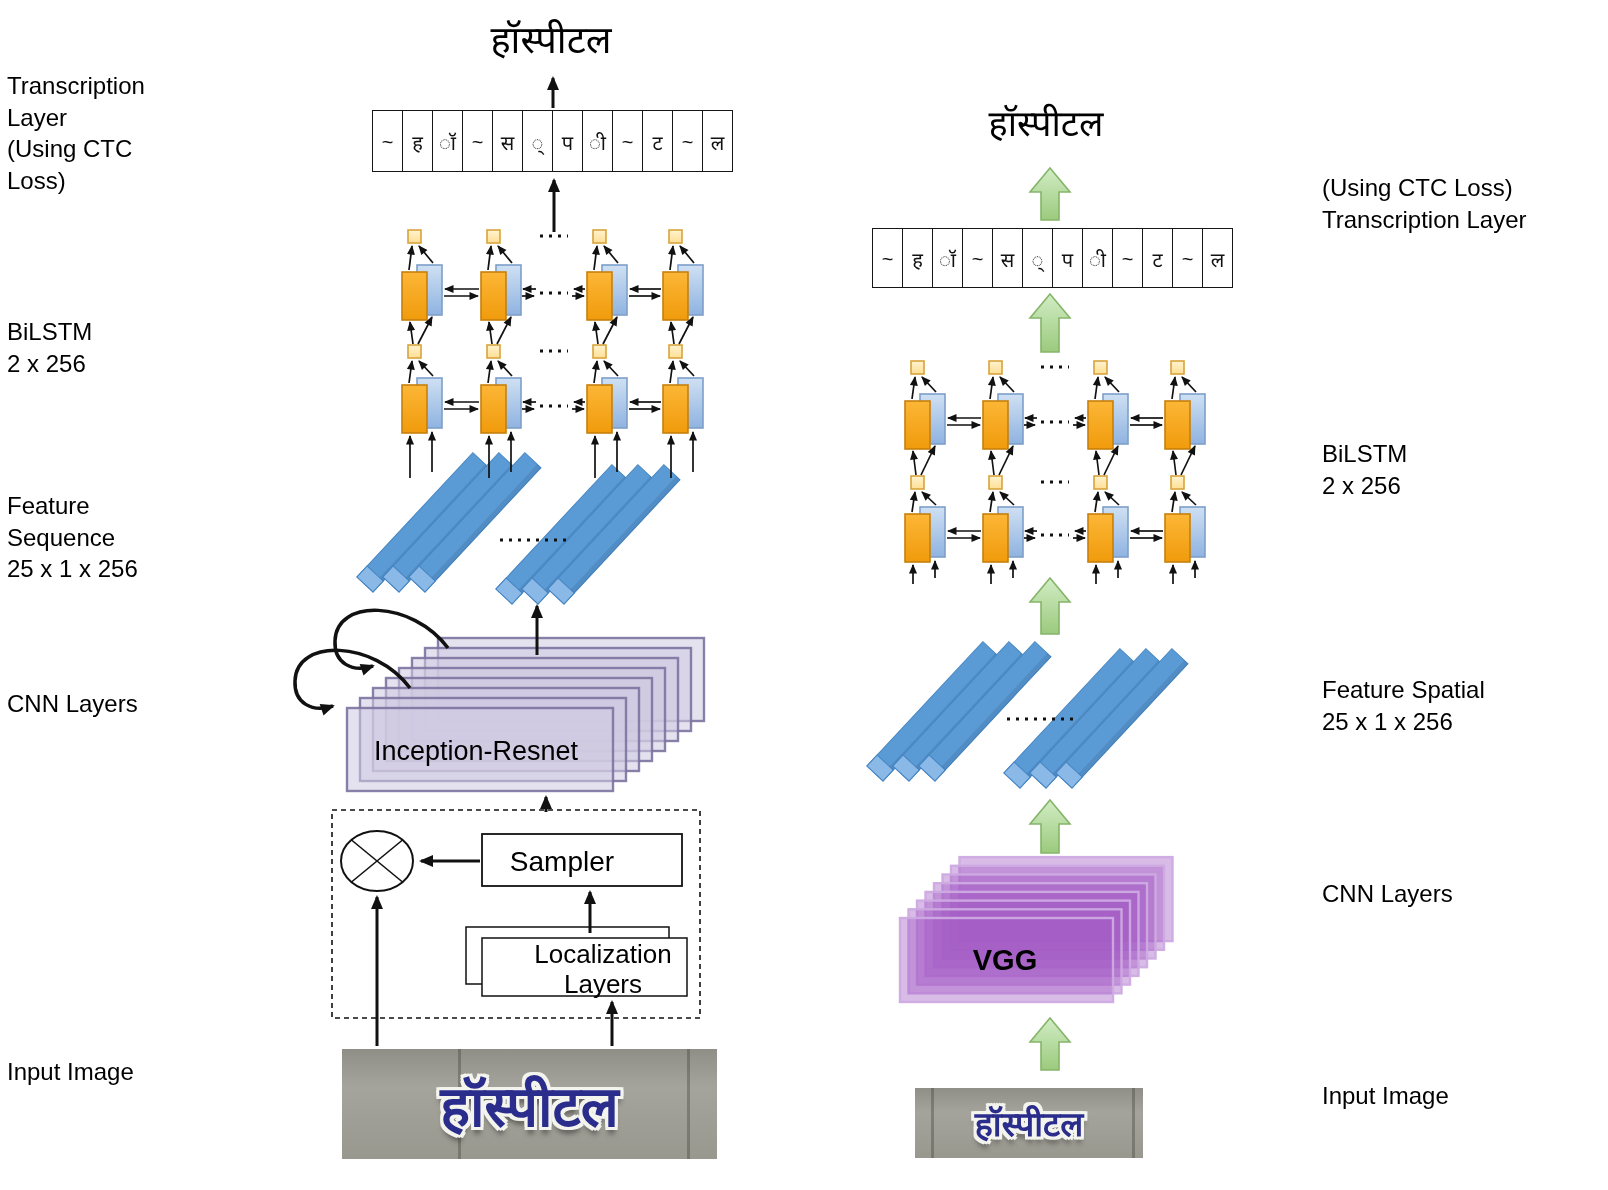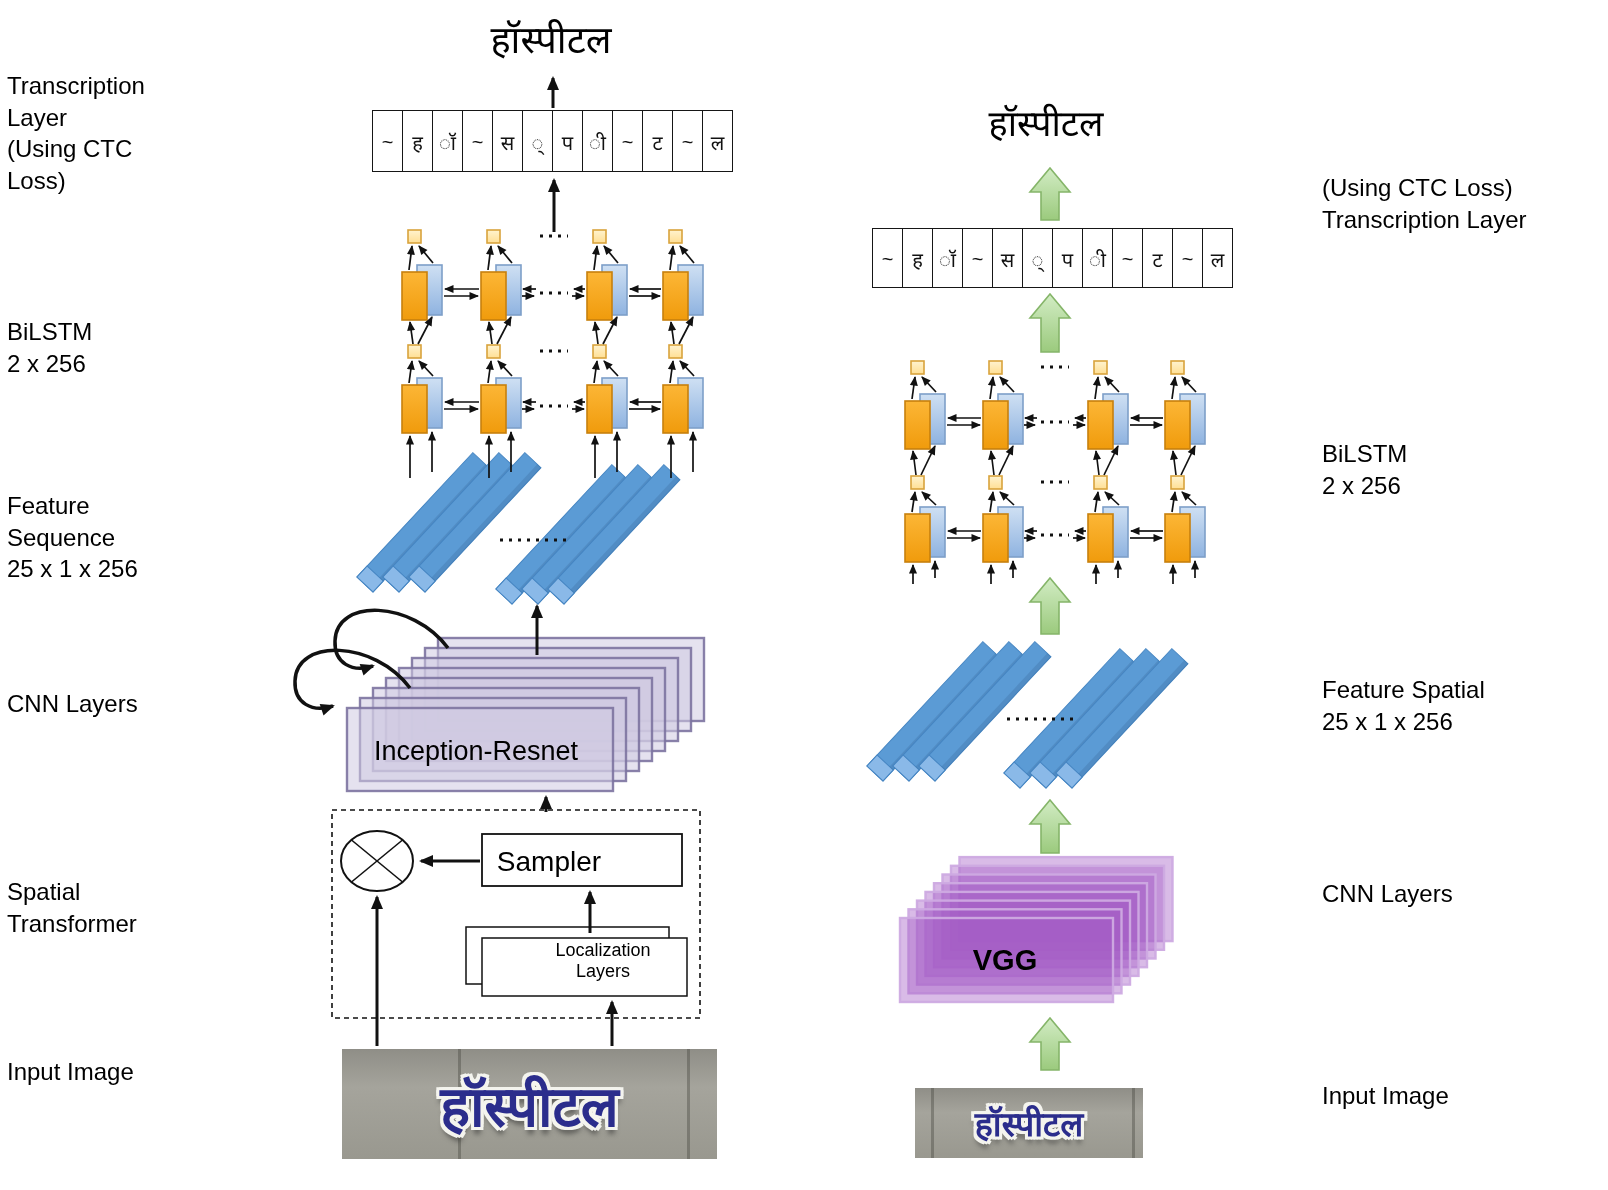--- a/index.html
+++ b/index.html
@@ -345,24 +345,20 @@
     <div>2 x 256</div>
   </div>
   <div class="lbl" style="left:7px;top:490px;width:180px">
     <div>Feature</div>
     <div>Sequence</div>
     <div>25 x 1 x 256</div>
   </div>
   <div class="lbl" style="left:7px;top:688px;width:180px">
     <div>CNN Layers</div>
   </div>
-  <div class="lbl" style="left:7px;top:876px;width:180px">
-    <div>Spatial</div>
-    <div>Transformer</div>
-  </div>
   <div class="lbl" style="left:7px;top:1056px;width:180px">
     <div>Input Image</div>
   </div>
 
   <div class="lbl" style="left:1322px;top:172px;width:285px">
     <div>(Using CTC Loss)</div>
     <div>Transcription Layer</div>
   </div>
   <div class="lbl" style="left:1322px;top:438px;width:285px">
     <div>BiLSTM</div>
@@ -406,22 +402,22 @@
     <span>प</span>
     <span>ी</span>
     <span>~</span>
     <span>ट</span>
     <span>~</span>
     <span>ल</span>
   </div>
 
   <div class="boxlbl" style="left:350px;top:736px;width:252px;font-size:27px">Inception-Resnet</div>
   <div class="boxlbl" style="left:905px;top:944px;width:200px;font-size:29px;font-weight:bold">VGG</div>
-  <div class="boxlbl" style="left:469px;top:846px;width:160px;font-size:28px">Sampler</div>
-  <div class="boxlbl" style="left:482px;top:940px;width:242px;font-size:18px">
+  <div class="boxlbl" style="left:482px;top:846px;width:160px;font-size:28px">Sampler</div>
+  <div class="boxlbl" style="left:482px;top:940px;width:242px;font-size:26px">
     <div>Localization</div>
     <div>Layers</div>
   </div>
 
   <div class="sign" style="left:342px;top:1049px;width:375px;height:110px">
     <div class="seam" style="left:31%"></div>
     <div class="seam" style="left:92%"></div>
     <span class="sign-text" style="font-size:56px">हॉस्पीटल</span>
   </div>
   <div class="sign" style="left:915px;top:1088px;width:228px;height:70px">

